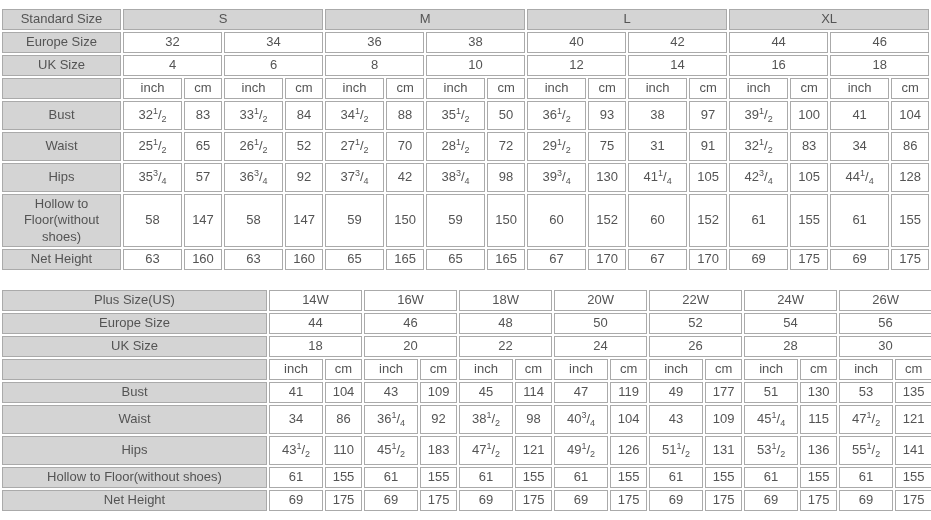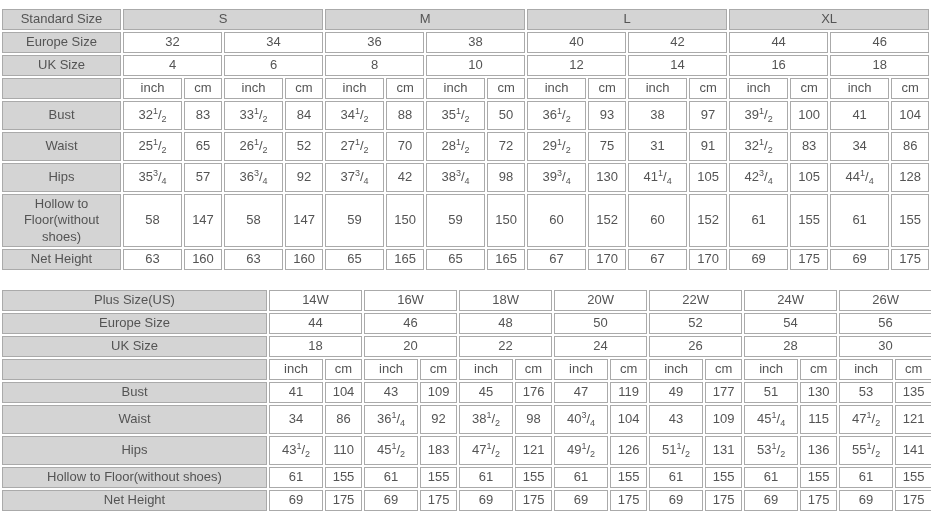--- a/index.html
+++ b/index.html
@@ -291,21 +291,21 @@
           <td>inch</td>
           <td>cm</td>
         </tr>
         <tr>
           <th class="hdr">Bust</th>
           <td>41</td>
           <td>104</td>
           <td>43</td>
           <td>109</td>
           <td>45</td>
-          <td>176</td>
+          <td>114</td>
           <td>47</td>
           <td>119</td>
           <td>49</td>
           <td>177</td>
           <td>51</td>
           <td>130</td>
           <td>53</td>
           <td>135</td>
         </tr>
         <tr class="tall">

